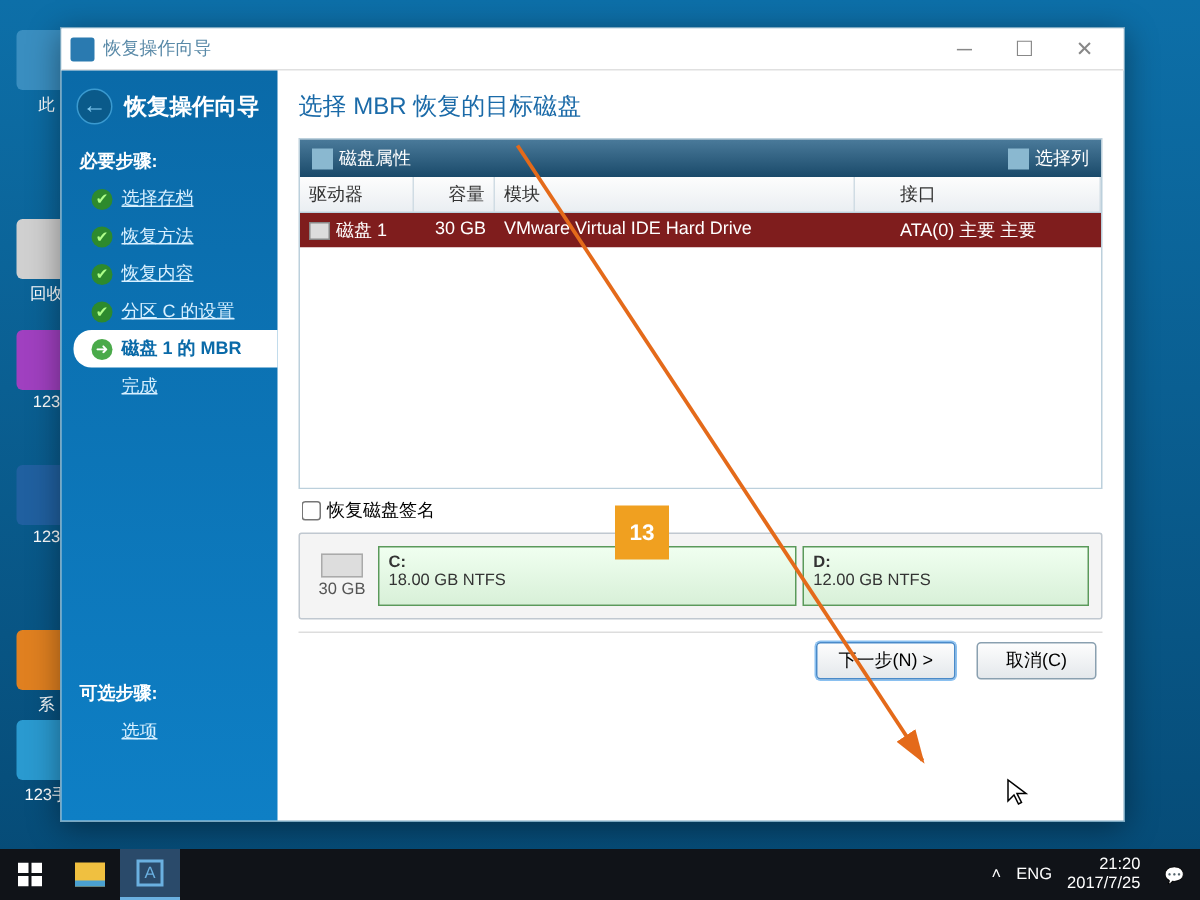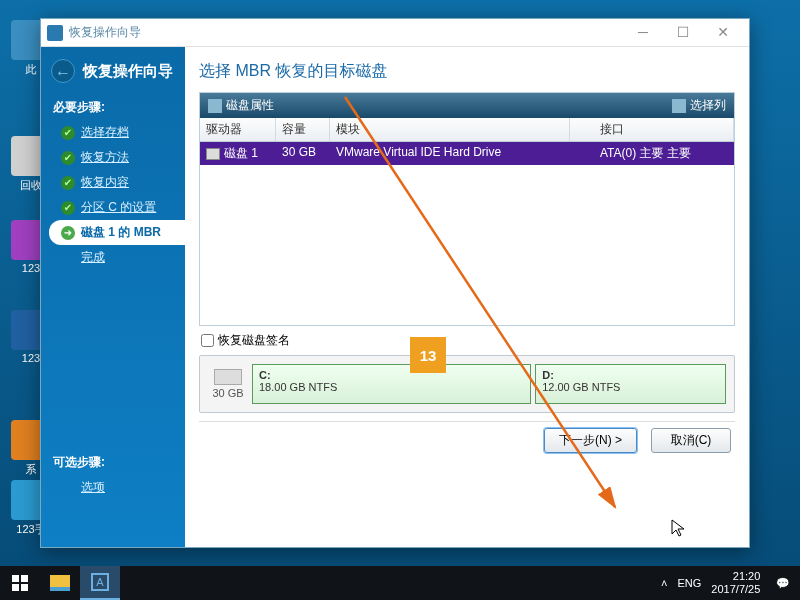--- a/index.html
+++ b/index.html
@@ -30,25 +30,25 @@
 .step.current .lbl { color: #0a6aa8; text-decoration: none; font-weight: bold; }
 
 .main { flex: 1; padding: 14px 14px 10px; display: flex; flex-direction: column; position: relative; }
 .main-title { color: #1a6aa8; font-size: 16px; margin-bottom: 10px; }
 .toolbar { background: linear-gradient(180deg, #4a7a9a, #1a4a6a); color: #fff; padding: 4px 8px; font-size: 12px; display: flex; align-items: center; }
 .toolbar .tico { width: 14px; height: 14px; background: #8ab8d0; margin-right: 4px; }
 .toolbar-spacer { flex: 1; }
 .table-wrap { border: 1px solid #bcd0dc; }
 .thead { display: flex; background: linear-gradient(180deg, #fdfdfd, #eaeef2); border-bottom: 1px solid #bcd0dc; font-size: 12px; color: #333; }
 .thead > div { padding: 3px 6px; border-right: 1px solid #d0dce4; }
-.trow { display: flex; background: #4c1d95; color: #fff; font-size: 12px; }
+.trow { display: flex; background: #7f1d1d; color: #fff; font-size: 12px; }
 .trow > div { padding: 3px 6px; }
 .c-drive { width: 76px; display: flex; align-items: center; }
 .c-drive .dico { width: 14px; height: 12px; background: #dcdcdc; margin-right: 4px; border: 1px solid #888; }
-.c-cap { width: 54px; }
+.c-cap { width: 54px; text-align: right; }
 .c-mod { width: 240px; }
 .c-if { width: 140px; margin-left: 24px; }
 .tbody-space { height: 160px; background: #fff; }
 
 .annotation { position: absolute; top: 290px; left: 225px; display: flex; align-items: center; pointer-events: none; flex-direction: column; }
 .anno-badge { width: 36px; height: 36px; background: #f0a020; color: #fff; display: flex; align-items: center; justify-content: center; font-size: 15px; font-weight: bold; }
 .anno-text { color: #e02020; font-size: 13px; margin-left: 12px; font-weight: bold; }
 svg.arrow { position: absolute; top: 40px; left: 130px; pointer-events: none; }
 
 .chkbox-row { padding: 6px 2px; font-size: 12px; display: flex; align-items: center; }
@@ -78,21 +78,21 @@
 .taskbar .tray { display: flex; align-items: center; gap: 10px; padding: 0 10px; }
 .taskbar .clock { text-align: right; line-height: 1.2; padding-right: 6px; }
 
 .cursor { position: absolute; left: 670px; top: 518px; pointer-events: none; }
 </style>
 </head>
 <body>
 
 <div class="desktop">
   <div class="desktop-icon" style="left:6px;top:20px"><div class="ico"></div><span>此</span></div>
-  <div class="desktop-icon" style="left:6px;top:136px"><div class="ico" style="background:#d0d0d0"></div><span>回收</span></div>
+  <div class="desktop-icon" style="left:6px;top:146px"><div class="ico" style="background:#d0d0d0"></div><span>回收</span></div>
   <div class="desktop-icon" style="left:6px;top:220px"><div class="ico" style="background:#a040c0"></div><span>123</span></div>
   <div class="desktop-icon" style="left:6px;top:310px"><div class="ico" style="background:#2060a0"></div><span>123</span></div>
   <div class="desktop-icon" style="left:6px;top:420px"><div class="ico" style="background:#e08020"></div><span>系</span></div>
   <div class="desktop-icon" style="left:6px;top:480px"><div class="ico" style="background:#2a9ad0"></div><span>123手</span></div>
 </div>
 
 <div class="window">
   <div class="titlebar">
     <div class="app-ico"></div>
     <div class="title">恢复操作向导</div>

